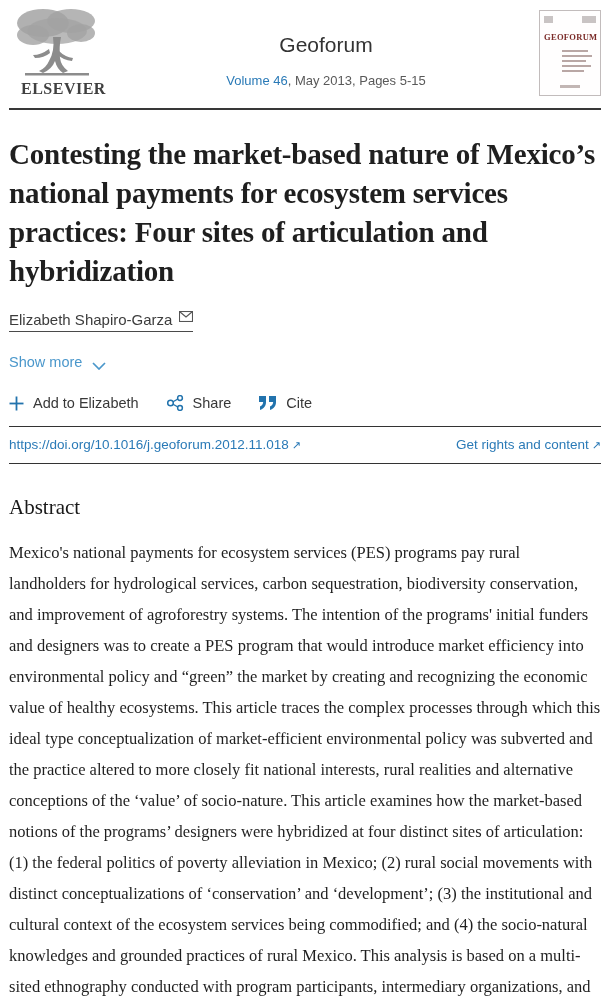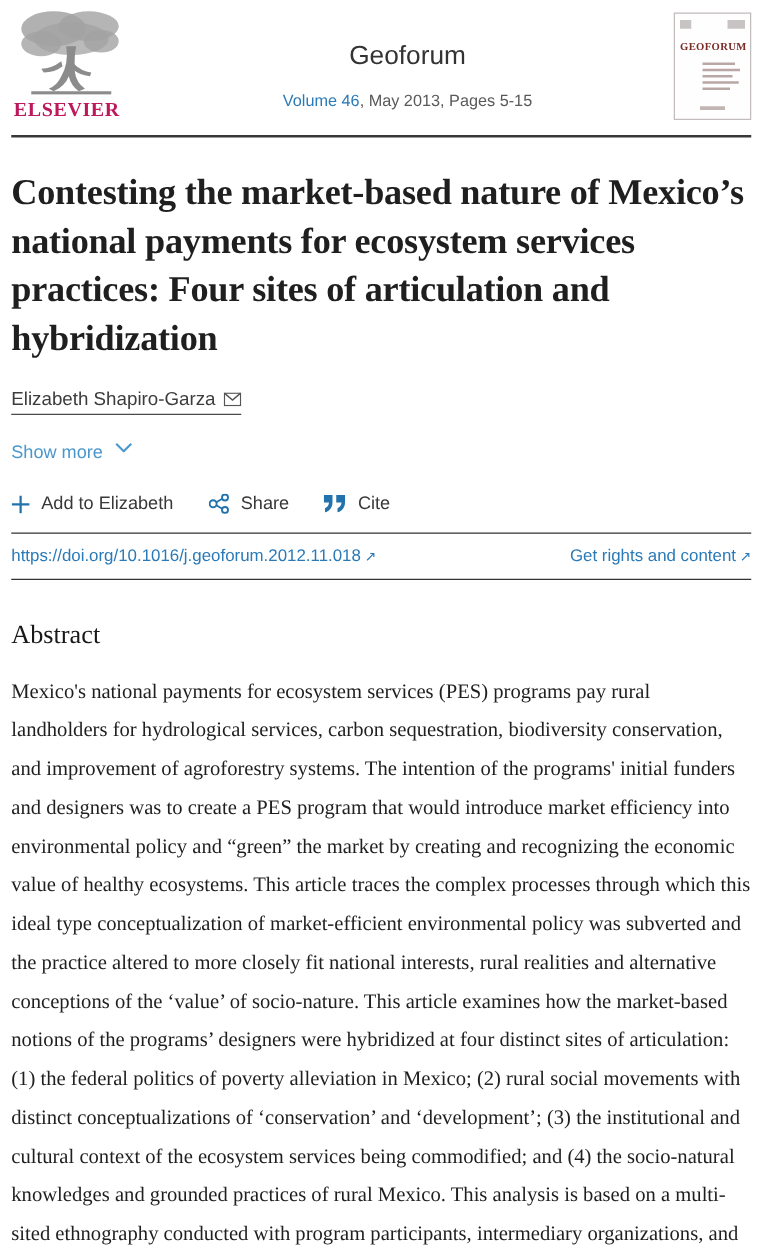--- a/index.html
+++ b/index.html
@@ -11,21 +11,21 @@
   }
   .page { padding:0 9px; }
 
   
   .header { display:flex; align-items:flex-start; padding-top:7px; }
   .logo-block { width:104px; flex:none; }
   .tree-svg { display:block; margin-left:4px; }
   .elsevier-word {
     font-family:"Liberation Serif","DejaVu Serif",serif;
     font-weight:bold; font-size:16px; letter-spacing:0.5px;
-    color:#be185d; margin-top:1px; margin-left:2px;
+    color:#404040; margin-top:1px; margin-left:12px;
   }
   .journal-block { flex:1; text-align:center; padding-top:26px; }
   .journal-title { font-size:21px; color:#333333; }
   .journal-issue { font-size:13px; color:#595959; margin-top:16px; }
   .link-blue { color:#2a7ab7; text-decoration:none; cursor:pointer; }
   .header-rule { border:none; border-top:2px solid #383838; margin-top:10px; }
 
   
   .cover {
     width:62px; height:86px; flex:none; margin-top:3px;
@@ -45,26 +45,26 @@
     width:20px; height:3px; background:#c2b6b4; }
 
   
   .article-title {
     font-family:"Liberation Serif","DejaVu Serif",serif;
     font-size:29px; line-height:39px; color:#1f1f1f;
     margin-top:25px; letter-spacing:-0.2px;
   }
   .author-row { margin-top:20px; }
   .author-link {
-    display:inline-flex; align-items:center; gap:7px;
+    display:inline-flex; align-items:flex-start; gap:7px;
     border-bottom:1px solid #4a4a4a; padding-bottom:3px; cursor:pointer;
   }
   .author-name { font-size:15px; color:#3c3c3c; }
   .show-more {
-    margin-top:22px; display:inline-flex; align-items:flex-start; gap:10px;
+    margin-top:22px; display:inline-flex; align-items:flex-end; gap:10px;
     font-size:14.5px; color:#4a97cb; cursor:pointer;
   }
   .actions-row { margin-top:24px; display:flex; align-items:center; gap:28px; }
   .action-item { display:inline-flex; align-items:center; gap:9px;
     font-size:14.5px; color:#383838; cursor:pointer; }
 
   
   .doi-bar {
     margin-top:15px; border-top:1.5px solid #333333; border-bottom:1.5px solid #333333;
     padding:10px 0 11px 0; display:flex; justify-content:space-between; align-items:center;

